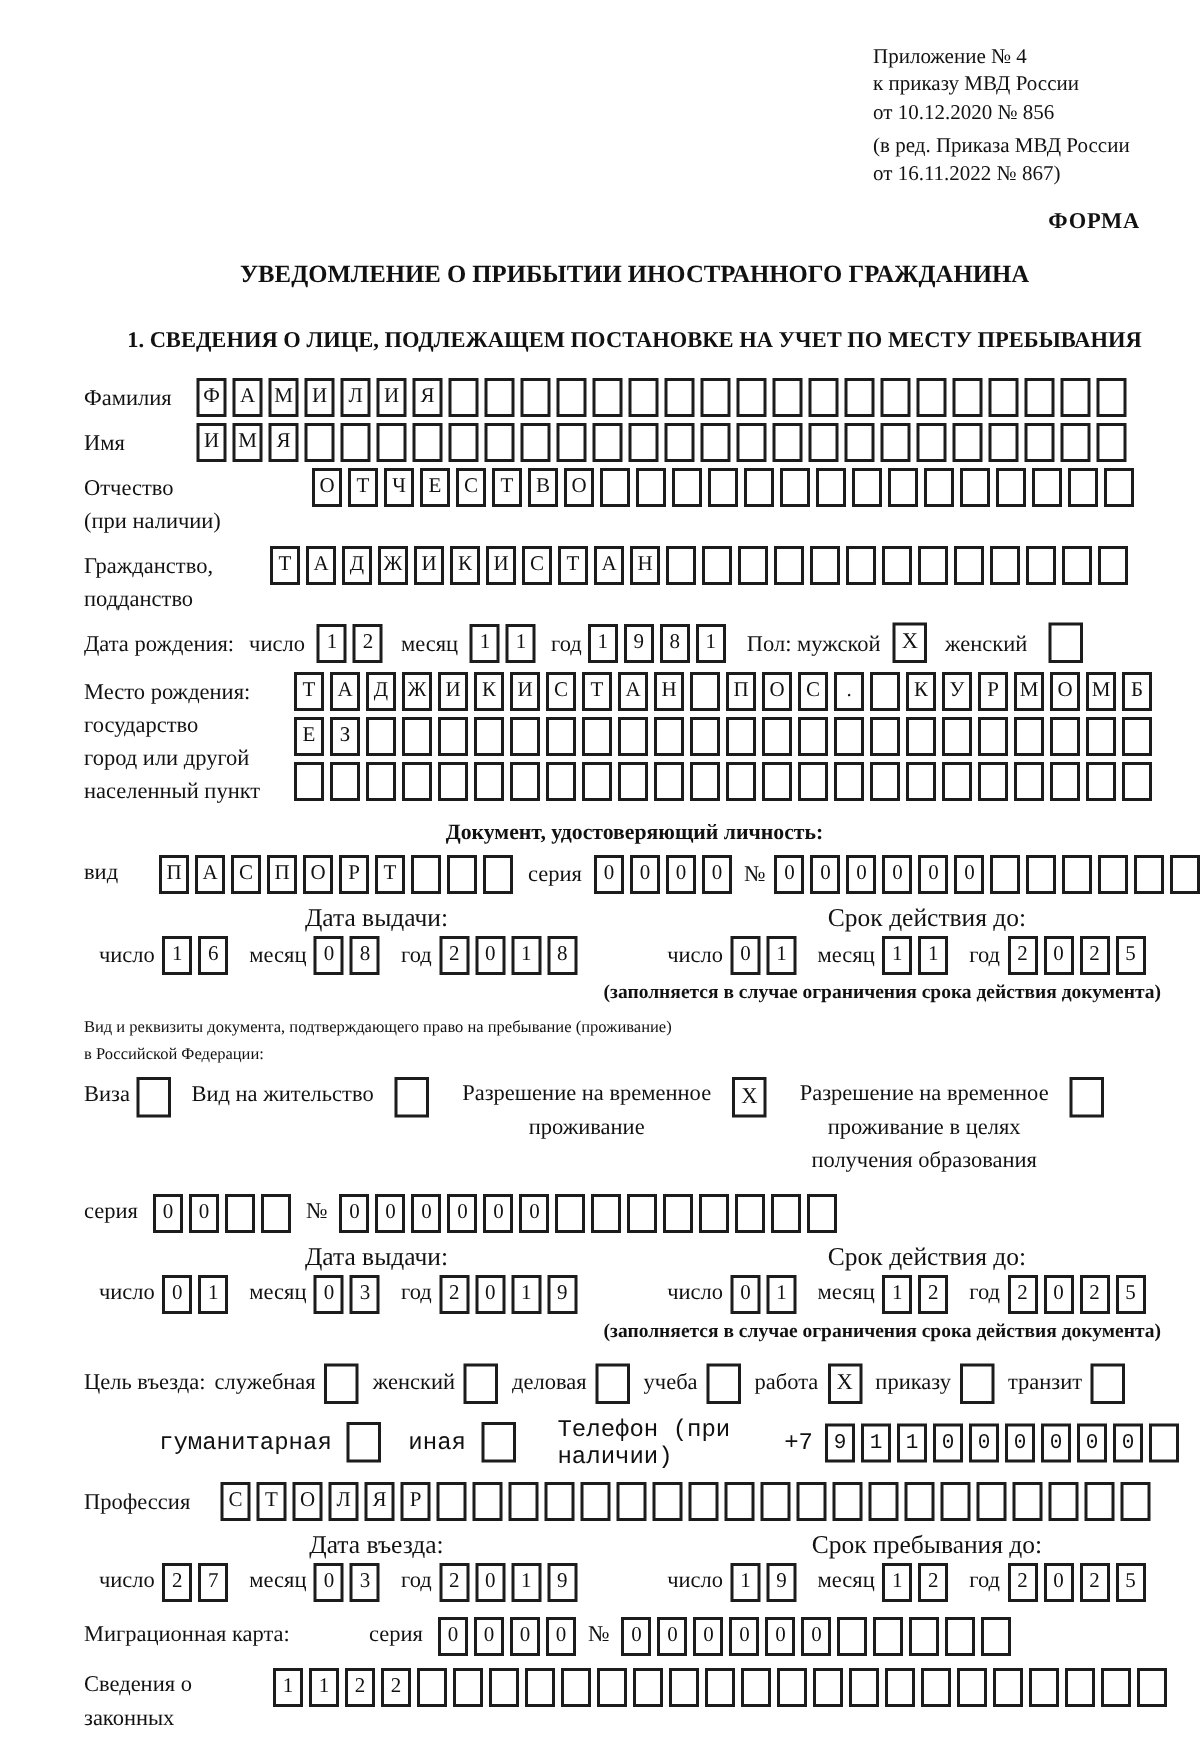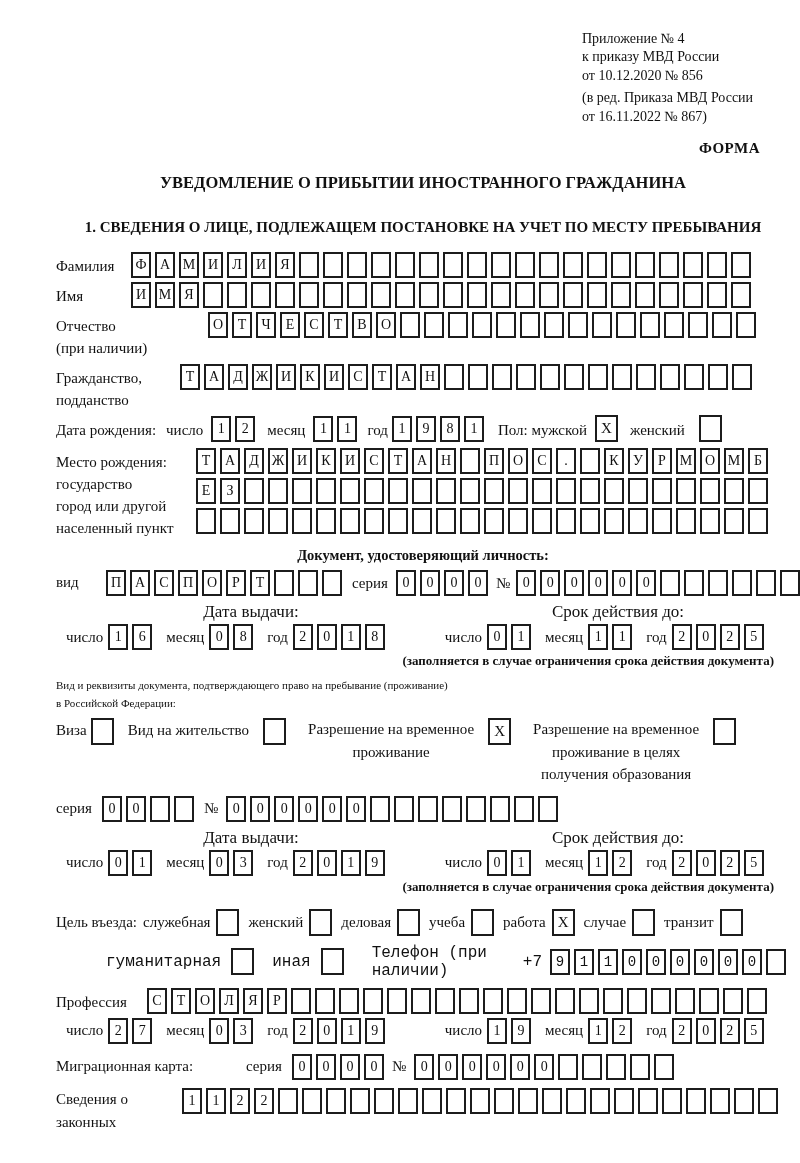--- a/index.html
+++ b/index.html
@@ -507,21 +507,21 @@
     <span class="plbl">служебная</span>
     <span class="checkbox"></span>
     <span class="plbl">женский</span>
     <span class="checkbox"></span>
     <span class="plbl">деловая</span>
     <span class="checkbox"></span>
     <span class="plbl">учеба</span>
     <span class="checkbox"></span>
     <span class="plbl">работа</span>
     <span class="checkbox">X</span>
-    <span class="plbl">случае</span>
+    <span class="plbl">приказу</span>
     <span class="checkbox"></span>
     <span class="plbl">транзит</span>
     <span class="checkbox"></span>
   </div>
   <div class="purpose2">
     <span class="plbl" style="margin-right:10px;">гуманитарная</span>
     <span class="checkbox"></span>
     <span class="plbl" style="margin:0 10px 0 18px;">иная</span>
     <span class="checkbox"></span>
     <span class="plbl" style="margin:0 24px 0 28px;">Телефон (при наличии)</span>
@@ -565,20 +565,24 @@
         <span class="cell"></span>
         <span class="cell"></span>
         <span class="cell"></span>
         <span class="cell"></span>
         <span class="cell"></span>
         <span class="cell"></span>
         <span class="cell"></span>
       </span>
   </div>
 
+  <div class="dateheads">
+    <span class="dh1">Дата въезда:</span>
+    <span class="dh2">Срок пребывания до:</span>
+  </div>
   <div class="daterow">
     <span class="dlbl">число</span>
     <span class="cells">
         <span class="cell">2</span>
         <span class="cell">7</span>
       </span>
     <span class="dlbl">месяц</span>
     <span class="cells">
         <span class="cell">0</span>
         <span class="cell">3</span>

